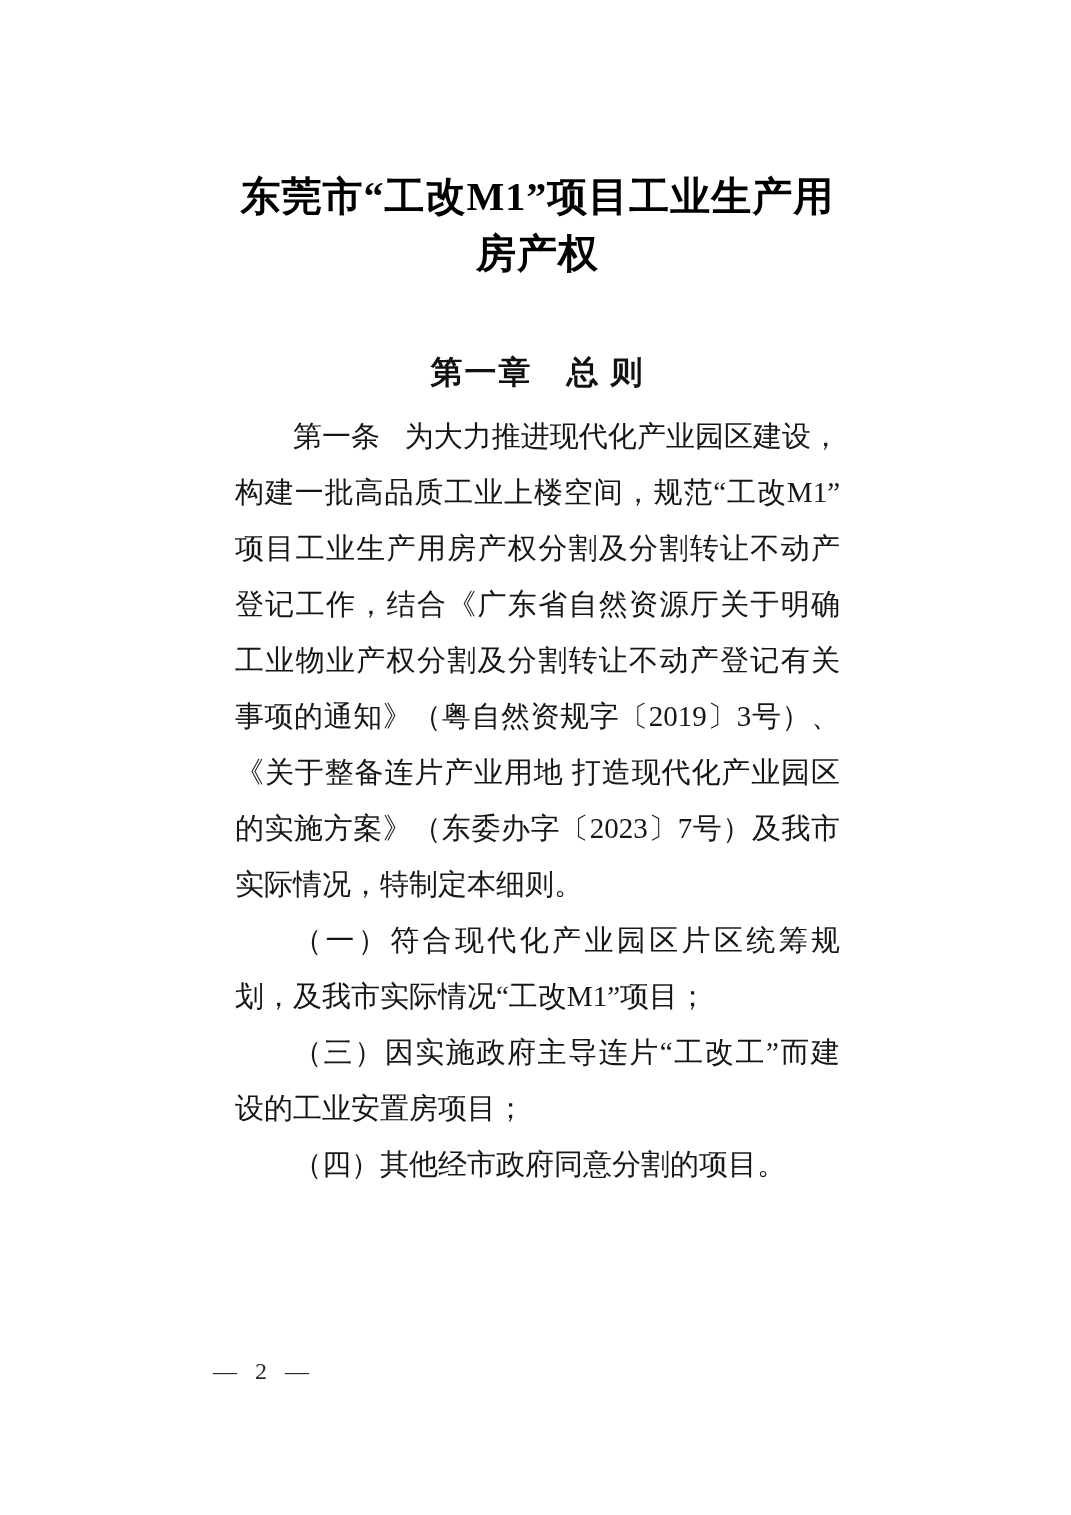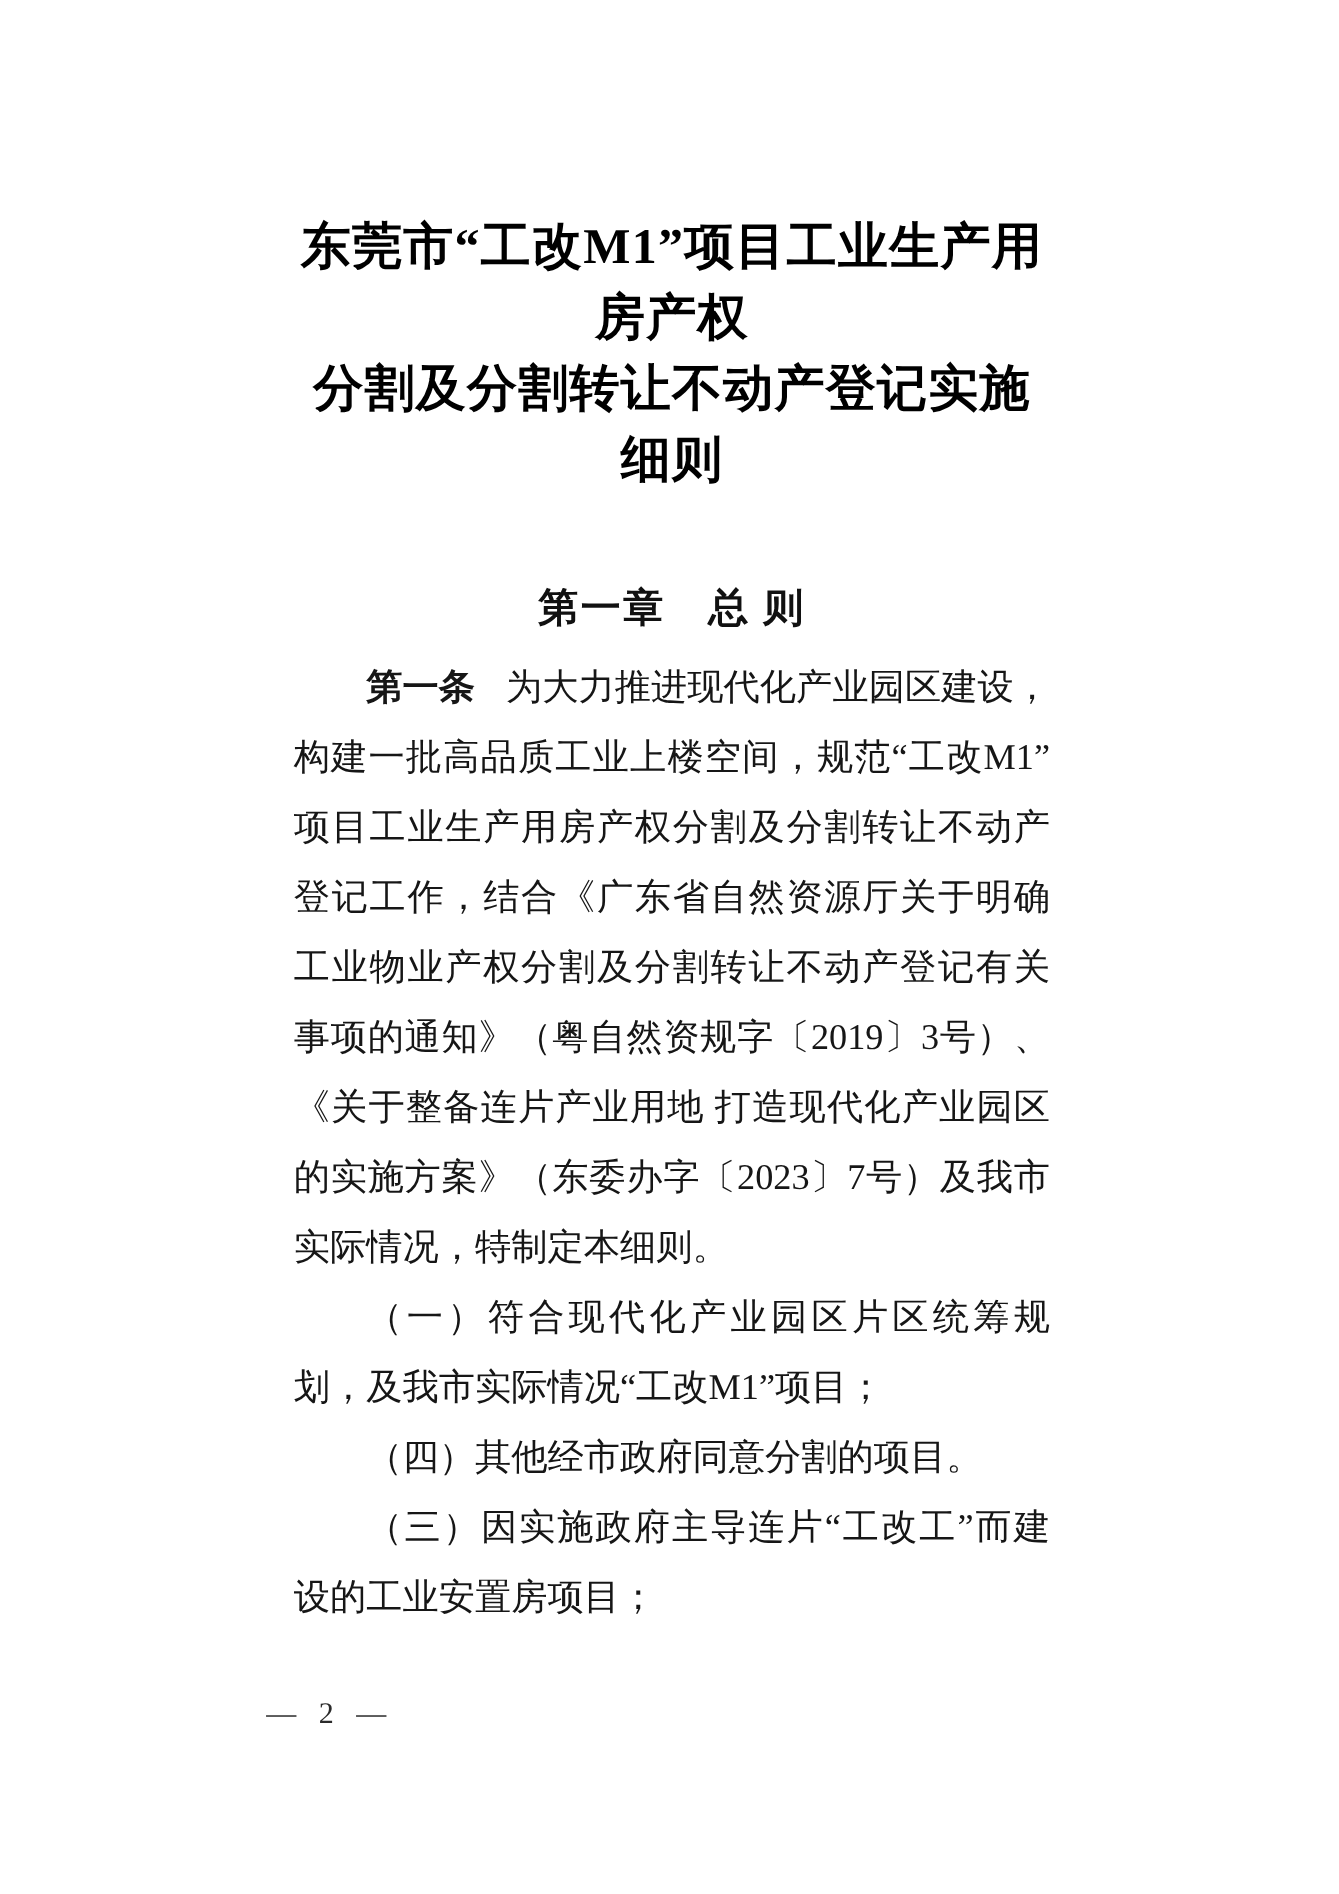--- a/index.html
+++ b/index.html
@@ -42,21 +42,21 @@
   }
   .para {
     margin: 0;
     font-size: 29px;
     line-height: 56px;
     text-align: justify;
     text-indent: 2em;
     color: #161616;
   }
   .para .lead {
-    font-weight: bold;
+    font-weight: normal;
   }
   .para .lead:not(:empty) {
     margin-right: 0.85em;
   }
   .page-number {
     position: absolute;
     left: 118px;
     top: 1358px;
     font-size: 24px;
     letter-spacing: 6px;
@@ -64,30 +64,29 @@
     font-family: "Liberation Serif", "DejaVu Serif", serif;
   }
 </style>
 </head>
 <body>
 
 <div class="page">
 
   <h1 class="title">
     <span class="title-line">东莞市“工改M1”项目工业生产用房产权</span>
-    <span class="title-line">分割及分割转让不动产登记实施细则</span>
   </h1>
 
   <h2 class="chapter">第一章　总 则</h2>
 
   <p class="para"><span class="lead">第一条</span><span>为大力推进现代化产业园区建设，构建一批高品质工业上楼空间，规范“工改M1”项目工业生产用房产权分割及分割转让不动产登记工作，结合《广东省自然资源厅关于明确工业物业产权分割及分割转让不动产登记有关事项的通知》（粤自然资规字〔2019〕3号）、《关于整备连片产业用地 打造现代化产业园区的实施方案》（东委办字〔2023〕7号）及我市实际情况，特制定本细则。</span></p>
 
 
   <p class="para"><span class="lead"></span><span>（一）符合现代化产业园区片区统筹规划，及我市实际情况“工改M1”项目；</span></p>
 
 
+  <p class="para"><span class="lead"></span><span>（三）因实施政府主导连片“工改工”而建设的工业安置房项目；</span></p>
+
   <p class="para"><span class="lead"></span><span>（四）其他经市政府同意分割的项目。</span></p>
-
-  <p class="para"><span class="lead"></span><span>（三）因实施政府主导连片“工改工”而建设的工业安置房项目；</span></p>
 
   <div class="page-number">— 2 —</div>
 
 </div>
 
 </body></html>

